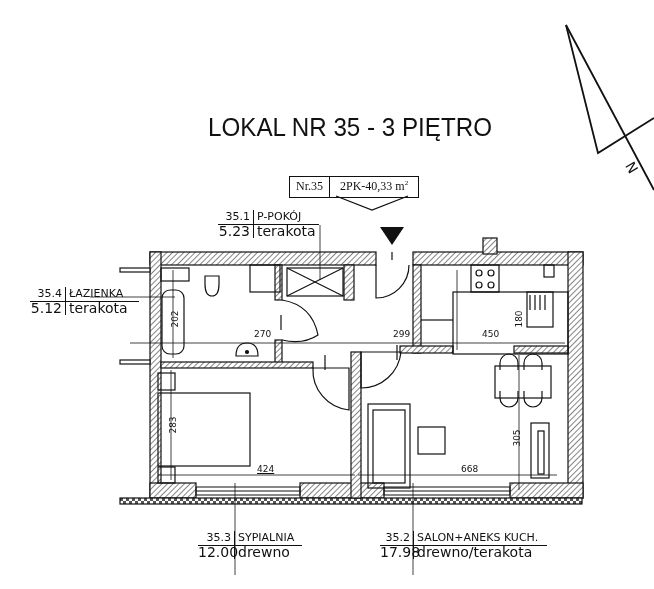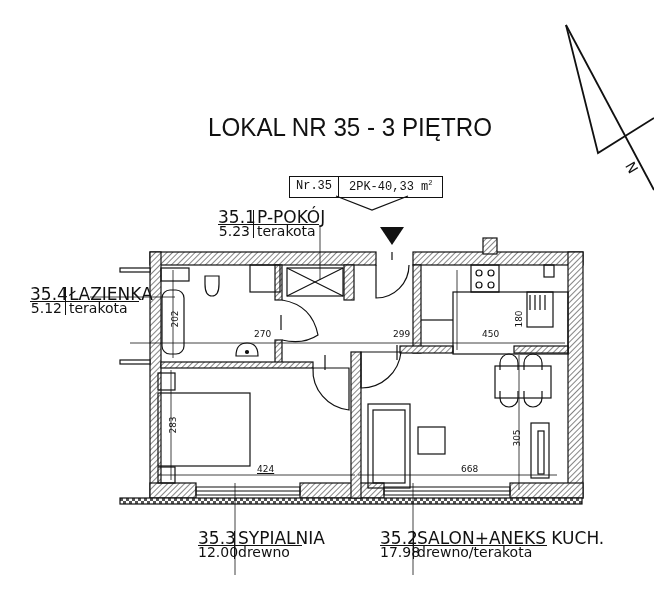--- a/index.html
+++ b/index.html
@@ -1,24 +1,24 @@
 <!DOCTYPE html>
 <html><head>
 <meta charset="utf-8">
 <style>
   html, body { margin: 0; padding: 0; background: #ffffff; }
   body { width: 654px; height: 589px; position: relative; overflow: hidden; font-family: "Liberation Sans", sans-serif; color: #111; }
   .title { position: absolute; left: 208px; top: 112px; font-size: 26px; letter-spacing: 0px; font-family: "Liberation Sans", sans-serif; color: #111; white-space: nowrap; transform: scaleX(0.93); transform-origin: left top; }
-  .badge { position: absolute; left: 289px; top: 176px; height: 20px; display: flex; border: 1.5px solid #111; font-size: 12px; font-family: Liberation Mono, monospace; }
+  .badge { position: absolute; left: 289px; top: 176px; height: 20px; display: flex; border: 1.5px solid #111; font-size: 12px; font-family: Liberation Serif, serif; }
   .badge .nr { padding: 2px 6px; border-right: 1.5px solid #111; }
   .badge .area { padding: 2px 10px; }
   .badge sup { font-size: 7px; }
   svg.plan { position: absolute; left: 0; top: 0; }
   .lbl { position: absolute; font-family: "DejaVu Sans", sans-serif; color: #111; }
-  .lbl .row1 { display: flex; font-size: 17px; line-height: 14px; border-bottom: 1.2px solid #111; }
+  .lbl .row1 { display: flex; font-size: 11px; line-height: 14px; border-bottom: 1.2px solid #111; }
   .lbl .row2 { display: flex; font-size: 14px; line-height: 13px; }
   .lbl .num { padding-right: 3px; border-right: 1.5px solid #111; text-align: right; }
   .lbl .txt { padding-left: 3px; white-space: nowrap; }
   .dim { position: absolute; font-family: "DejaVu Sans", sans-serif; font-size: 9px; color: #111; }
   .dim.v { transform: rotate(-90deg); transform-origin: center; }
 </style>
 </head>
 <body>
 
 <div class="title">LOKAL NR 35 - 3 PIĘTRO</div>

